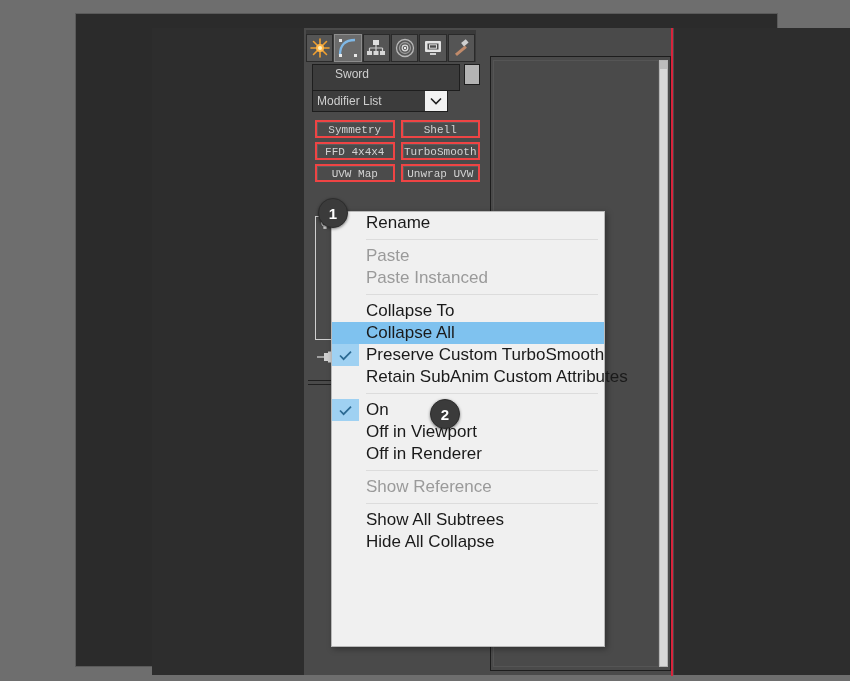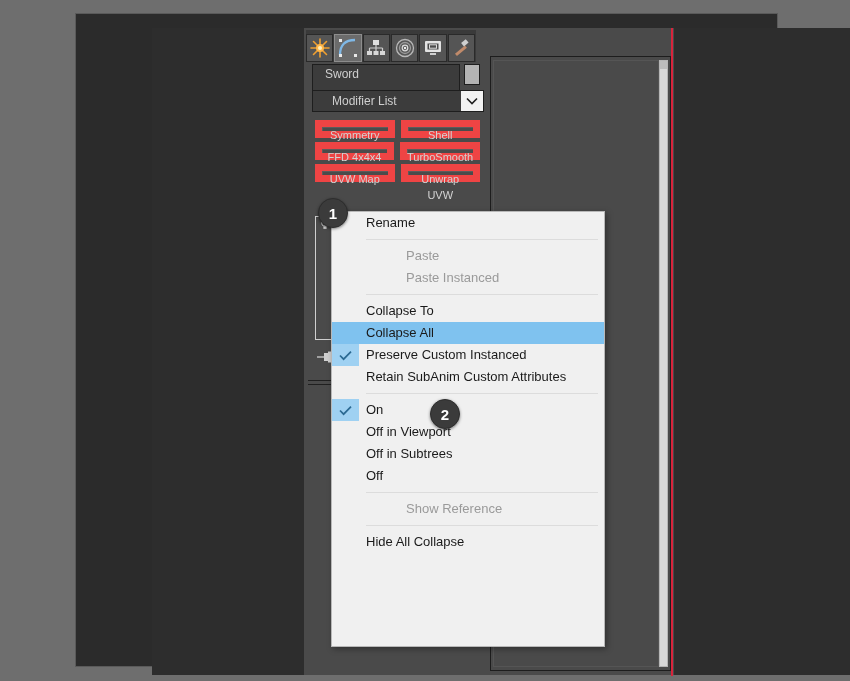--- a/index.html
+++ b/index.html
@@ -53,47 +53,48 @@
     position:relative;
   }
   .tab.sel{background:#6b6b6b;border-color:#8d8d8d;}
   .tab svg{display:block;}
 
   
   .name-row{position:absolute;left:236px;top:50px;width:168px;height:21px;}
   .name-input{
     position:absolute;left:0;top:0;width:148px;height:27px;
     background:#3c3c3c;border:1px solid #1e1e1e;box-sizing:border-box;
-    color:#cfcfcf;font-size:12px;line-height:19px;padding-left:12px;
+    color:#cfcfcf;font-size:12px;line-height:19px;padding-left:22px;
   }
   .color-swatch{
     position:absolute;left:152px;top:0;width:16px;height:21px;
     background:#b4b4b4;border:1px solid #1e1e1e;box-sizing:border-box;
   }
   .modlist{
-    position:absolute;left:236px;top:76px;width:172px;height:22px;
+    position:absolute;left:236px;top:76px;width:136px;height:22px;
     background:#3c3c3c;border:1px solid #1e1e1e;box-sizing:border-box;
-    color:#cfcfcf;font-size:12px;line-height:20px;padding-left:19px;
+    color:#cfcfcf;font-size:12px;line-height:20px;padding-left:4px;
   }
   .modlist .arrow{
     position:absolute;right:0;top:0;width:22px;height:20px;background:#f2f2f2;
     display:flex;align-items:center;justify-content:center;
   }
   .modlist .arrow svg{display:block;}
 
   
   .modbtns{position:absolute;left:239px;top:106px;width:165px;}
   .modbtn-row{display:flex;gap:6px;margin-bottom:4px;}
   .modbtn{
     width:80px;height:18px;
     background:#4b4b4b;
-    border:7px solid #ef4444;
+    border:2px solid #ef4444;
     box-sizing:border-box;
     color:#d3d3d3;font-size:11px;line-height:16px;text-align:center;
     box-shadow:inset 1px 1px 0 #5c5c5c;
+    font-family:Liberation Mono, monospace;
   }
 
   
   .stack{
     position:absolute;left:239px;top:202px;width:128px;height:124px;
     background:#4a4a4a;
     border:1px solid #cfcfcf;
     box-sizing:border-box;
     overflow:hidden;
   }
@@ -145,28 +146,28 @@
     position:absolute;left:0;top:0;width:100%;height:8px;background:#bdbdbd;
   }
 
   
   .ctxmenu{
     position:absolute;left:331px;top:211px;width:274px;height:436px;
     background:#f0f0f0;
     border:1px solid #b8b8b8;
     box-sizing:border-box;
     box-shadow:2px 2px 6px rgba(0,0,0,.35);
-    font-size:13px;
+    font-size:17px;
     color:#1a1a1a;
   }
   .mi{
     position:relative;height:22px;line-height:22px;
     padding-left:34px;white-space:nowrap;
   }
-  .mi.disabled{color:#9a9a9a;margin-left:40px;}
+  .mi.disabled{color:#9a9a9a;}
   .mi.hl{background:#7fc2ef;}
   .mi .check{
     position:absolute;left:0;top:0;width:27px;height:22px;
     background:#9fd1f2;display:flex;align-items:center;justify-content:center;
   }
   .mi .check svg{display:block;}
   .msep{height:1px;background:#dcdcdc;margin:5px 6px 5px 34px;}
 
   
   .badge{
@@ -365,44 +366,44 @@
     <div class="msep"></div>
 
     <div class="mi">Collapse To</div>
     <div class="mi hl">Collapse All</div>
     <div class="mi">
       <span class="check">
         <svg width="13" height="11" viewBox="0 0 13 11">
           <path d="M1 5.5 L4.6 9.2 L12 1.6" stroke="#2b6a93" stroke-width="1.7" fill="none"></path>
         </svg>
       </span>
-      <span>Preserve Custom Instanced</span>
+      <span>Preserve Custom TurboSmooth</span>
     </div>
     <div class="mi">Retain SubAnim Custom Attributes</div>
 
     <div class="msep"></div>
 
     <div class="mi">
       <span class="check">
         <svg width="13" height="11" viewBox="0 0 13 11">
           <path d="M1 5.5 L4.6 9.2 L12 1.6" stroke="#2b6a93" stroke-width="1.7" fill="none"></path>
         </svg>
       </span>
       <span>On</span>
     </div>
     <div class="mi">Off in Viewport</div>
-    <div class="mi">Off in Subtrees</div>
-    <div class="mi">Off</div>
+    <div class="mi">Off in Renderer</div>
 
     <div class="msep"></div>
 
     <div class="mi disabled">Show Reference</div>
 
     <div class="msep"></div>
 
+    <div class="mi">Show All Subtrees</div>
     <div class="mi">Hide All Collapse</div>
 
   </div>
 
   <div class="badge" id="badge1">1</div>
   <div class="badge" id="badge2">2</div>
 
 </div>
 
 </body></html>

